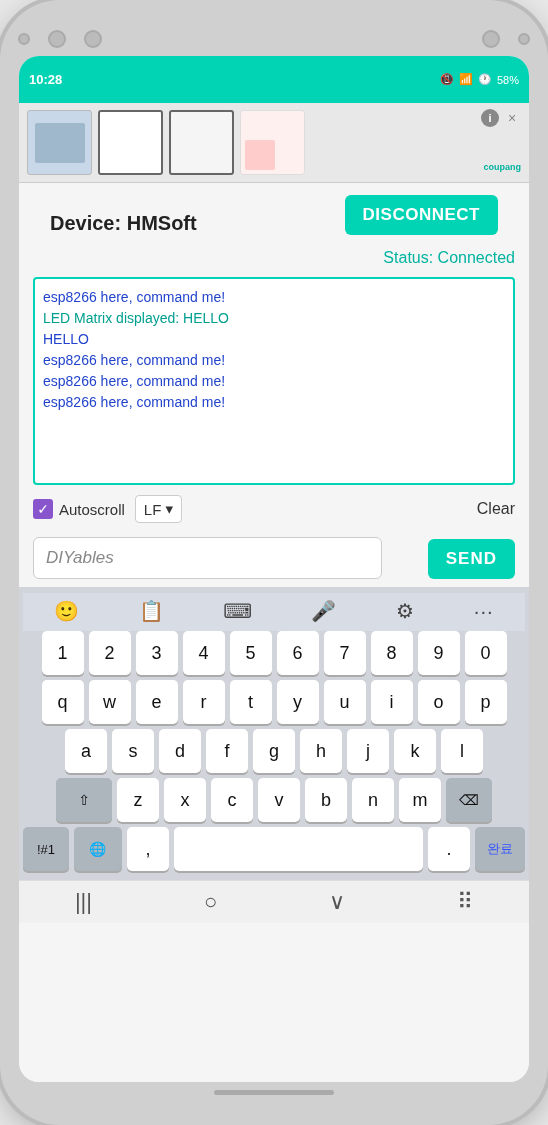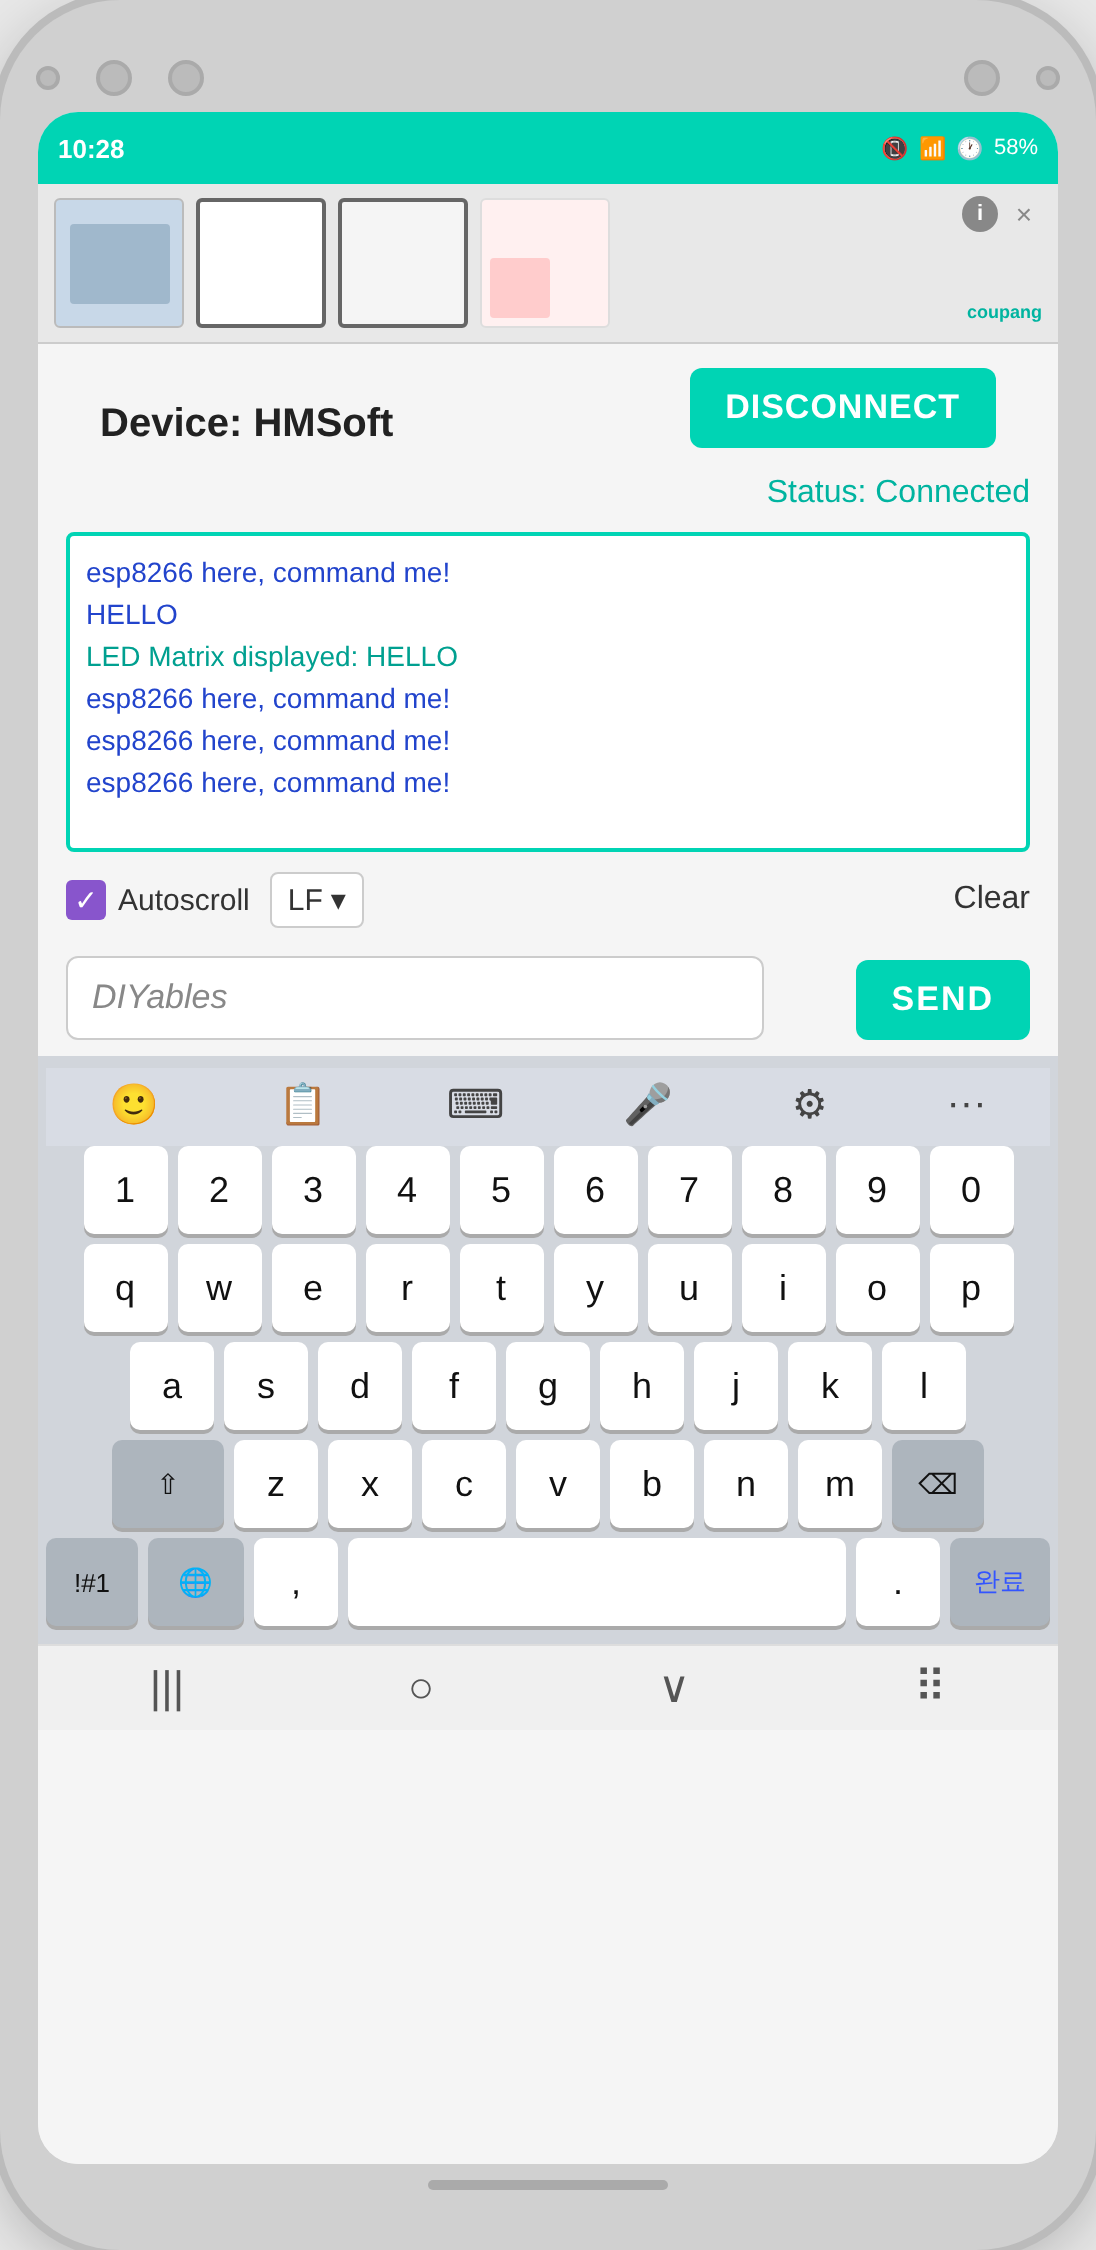--- a/index.html
+++ b/index.html
@@ -58,21 +58,21 @@
       flex-direction: column;
     }
 
     
     .status-bar {
       background: #00d4b4;
       display: flex;
       justify-content: space-between;
       align-items: center;
       padding: 4px 10px;
-      height: 36px;
+      height: 47px;
     }
 
     .status-time {
       color: white;
       font-size: 13px;
       font-weight: bold;
     }
 
     .status-icons {
       display: flex;
@@ -213,21 +213,21 @@
       text-align: right;
     }
 
     
     .terminal {
       margin: 0 14px;
       border: 2px solid #00d4b4;
       border-radius: 4px;
       background: white;
       padding: 8px;
-      height: 160px;
+      height: 208px;
       overflow: hidden;
     }
 
     .terminal-line {
       font-size: 14px;
       line-height: 1.5;
     }
 
     .terminal-line.blue { color: #2244cc; }
     .terminal-line.teal { color: #00a090; }
@@ -467,22 +467,22 @@
 
       <div class="device-row">
         <span class="device-label">Device: HMSoft</span>
         <button class="disconnect-btn">DISCONNECT</button>
       </div>
 
       <div class="status-line">Status: Connected</div>
 
       <div class="terminal">
         <div class="terminal-line blue">esp8266 here, command me!</div>
+        <div class="terminal-line teal">LED Matrix displayed: HELLO</div>
         <div class="terminal-line blue">HELLO</div>
-        <div class="terminal-line teal">LED Matrix displayed: HELLO</div>
         <div class="terminal-line blue">esp8266 here, command me!</div>
         <div class="terminal-line blue">esp8266 here, command me!</div>
         <div class="terminal-line blue">esp8266 here, command me!</div>
       </div>
 
       <div class="controls-row">
         <div class="autoscroll-check">
           <div class="checkbox-icon">✓</div>
           <span class="autoscroll-label">Autoscroll</span>
         </div>

